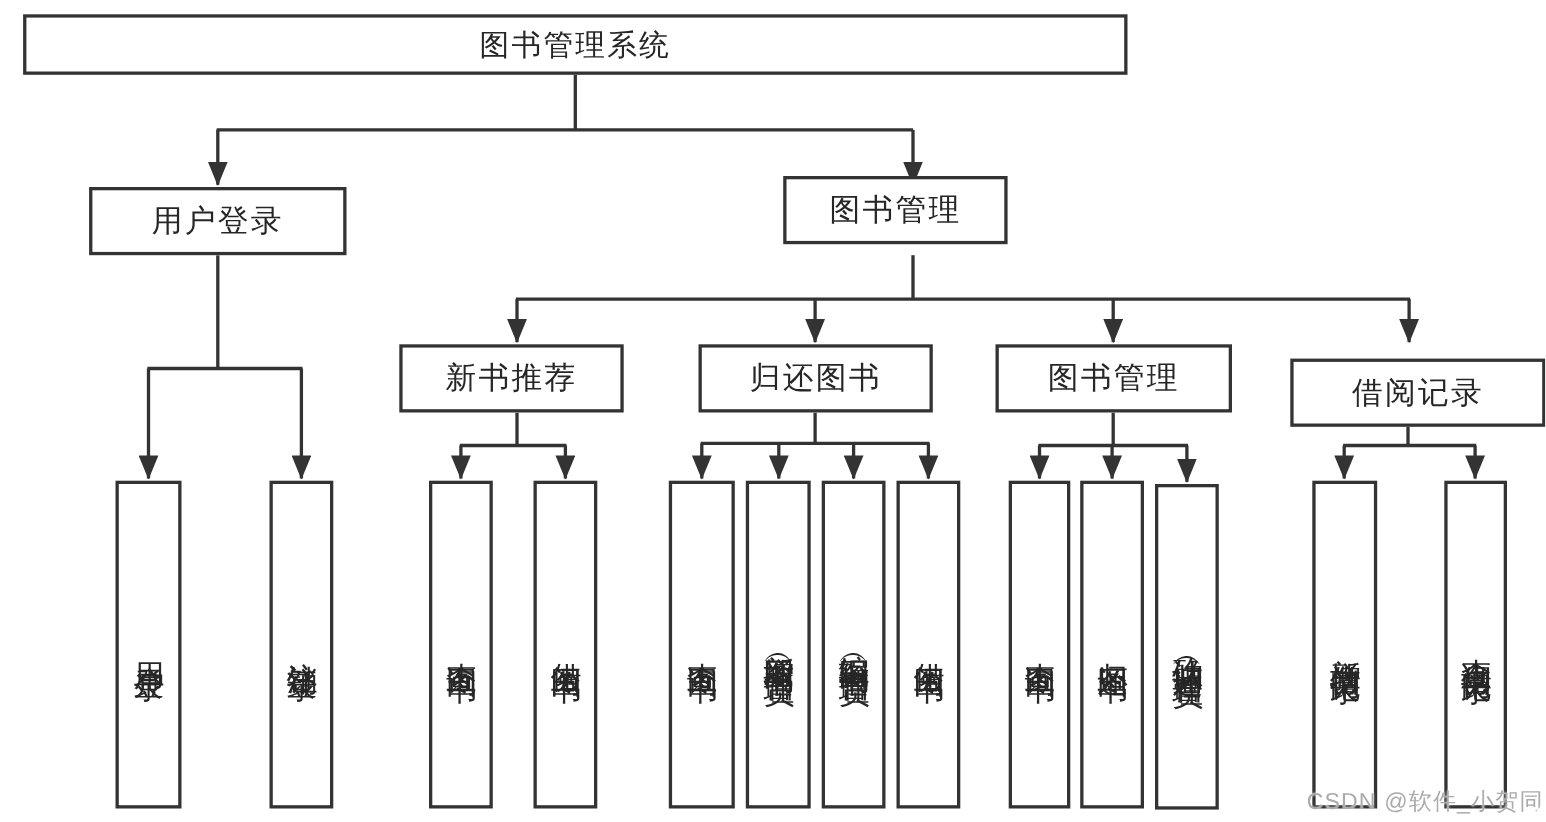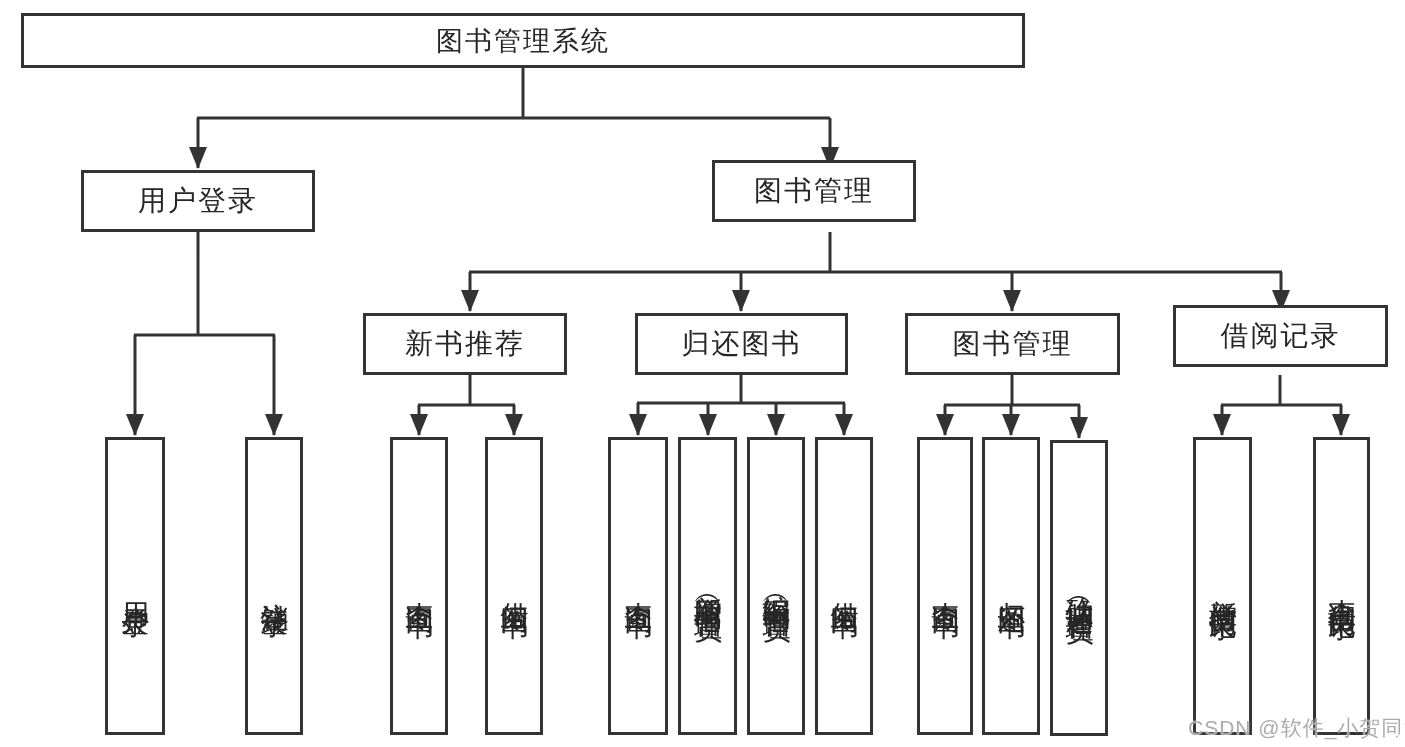--- a/index.html
+++ b/index.html
@@ -111,21 +111,21 @@
 
   <div class="box" style="left:363px;top:313px;width:204px;height:62px;">
     <span>新书推荐</span>
   </div>
   <div class="box" style="left:635px;top:313px;width:213px;height:62px;">
     <span>归还图书</span>
   </div>
   <div class="box" style="left:905px;top:313px;width:215px;height:62px;">
     <span>图书管理</span>
   </div>
-  <div class="box" style="left:1173px;top:305px;width:215px;height:62px;">
+  <div class="box" style="left:1173px;top:326px;width:232px;height:62px;">
     <span>借阅记录</span>
   </div>
 
   <div class="box vbox" style="left:105px;top:437px;width:60px;height:298px;">
     <span>用户登录</span>
   </div>
   <div class="box vbox" style="left:245px;top:437px;width:58px;height:298px;">
     <span>注销登录</span>
   </div>
 

